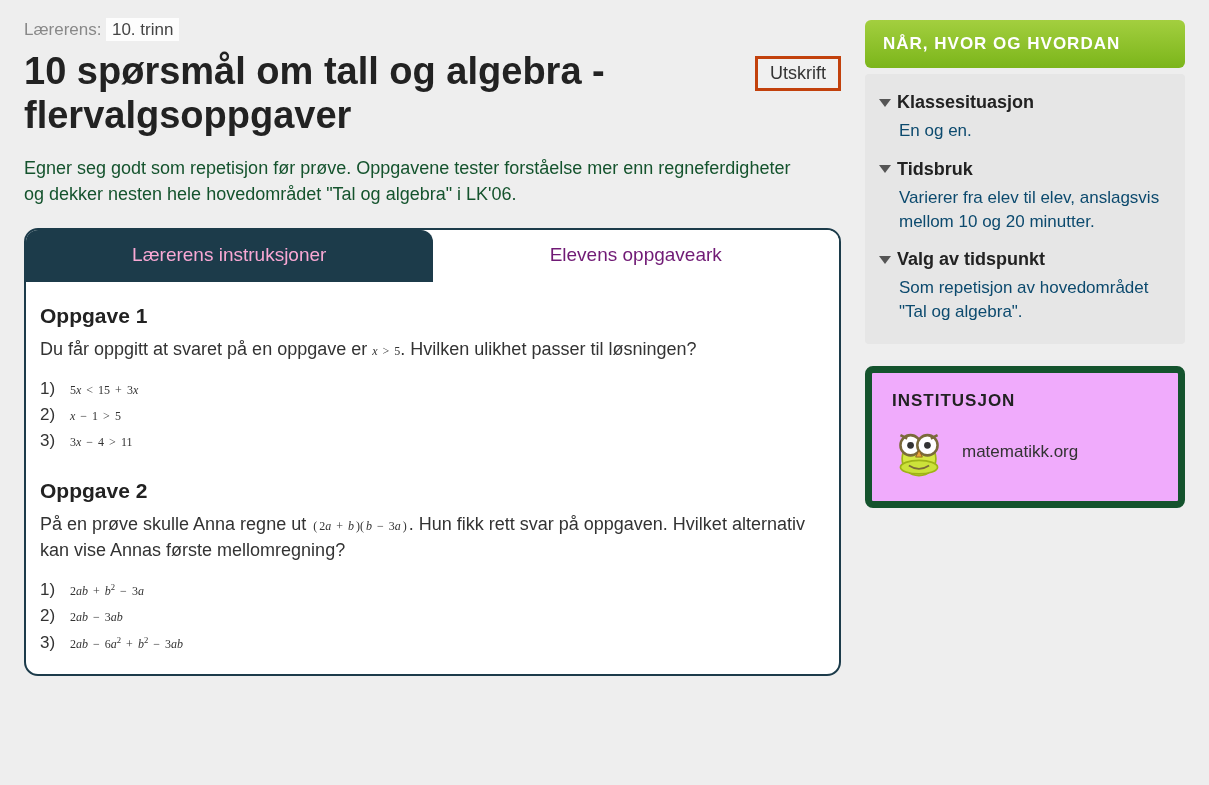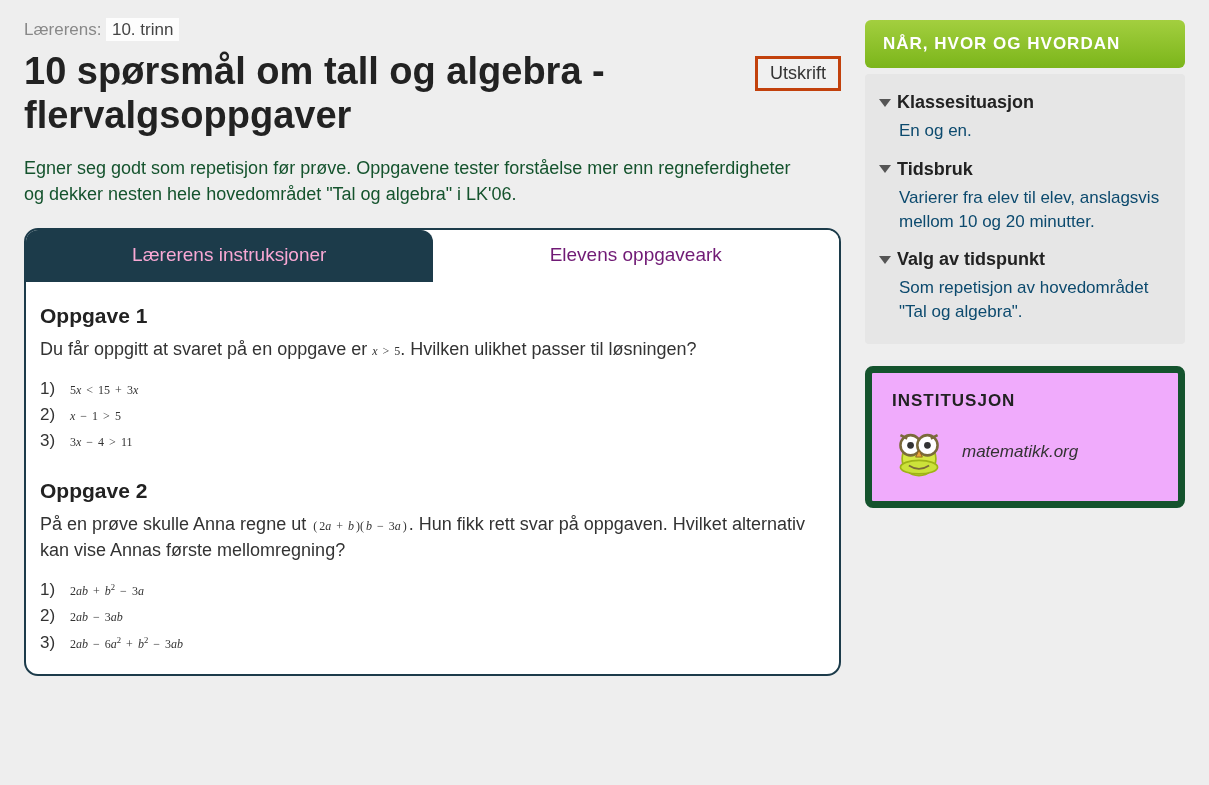--- a/index.html
+++ b/index.html
@@ -155,21 +155,21 @@
     padding: 18px 20px 22px;
   }
   .inst-title {
     font-weight: bold;
     font-size: 17px;
     letter-spacing: 1px;
     color: #222;
     margin-bottom: 14px;
     text-transform: uppercase;
   }
-  .inst-row { display: flex; align-items: center; gap: 16px; font-style: italic; }
+  .inst-row { display: flex; align-items: center; gap: 16px; }
   .owl-badge { width: 54px; height: 54px; }
   .inst-name { font-size: 17px; color: #333; }
 </style>
 </head>
 <body>
 
 <div class="page">
   <div class="main">
     <div class="target-line">
       <span class="target-label">Lærerens:</span>

